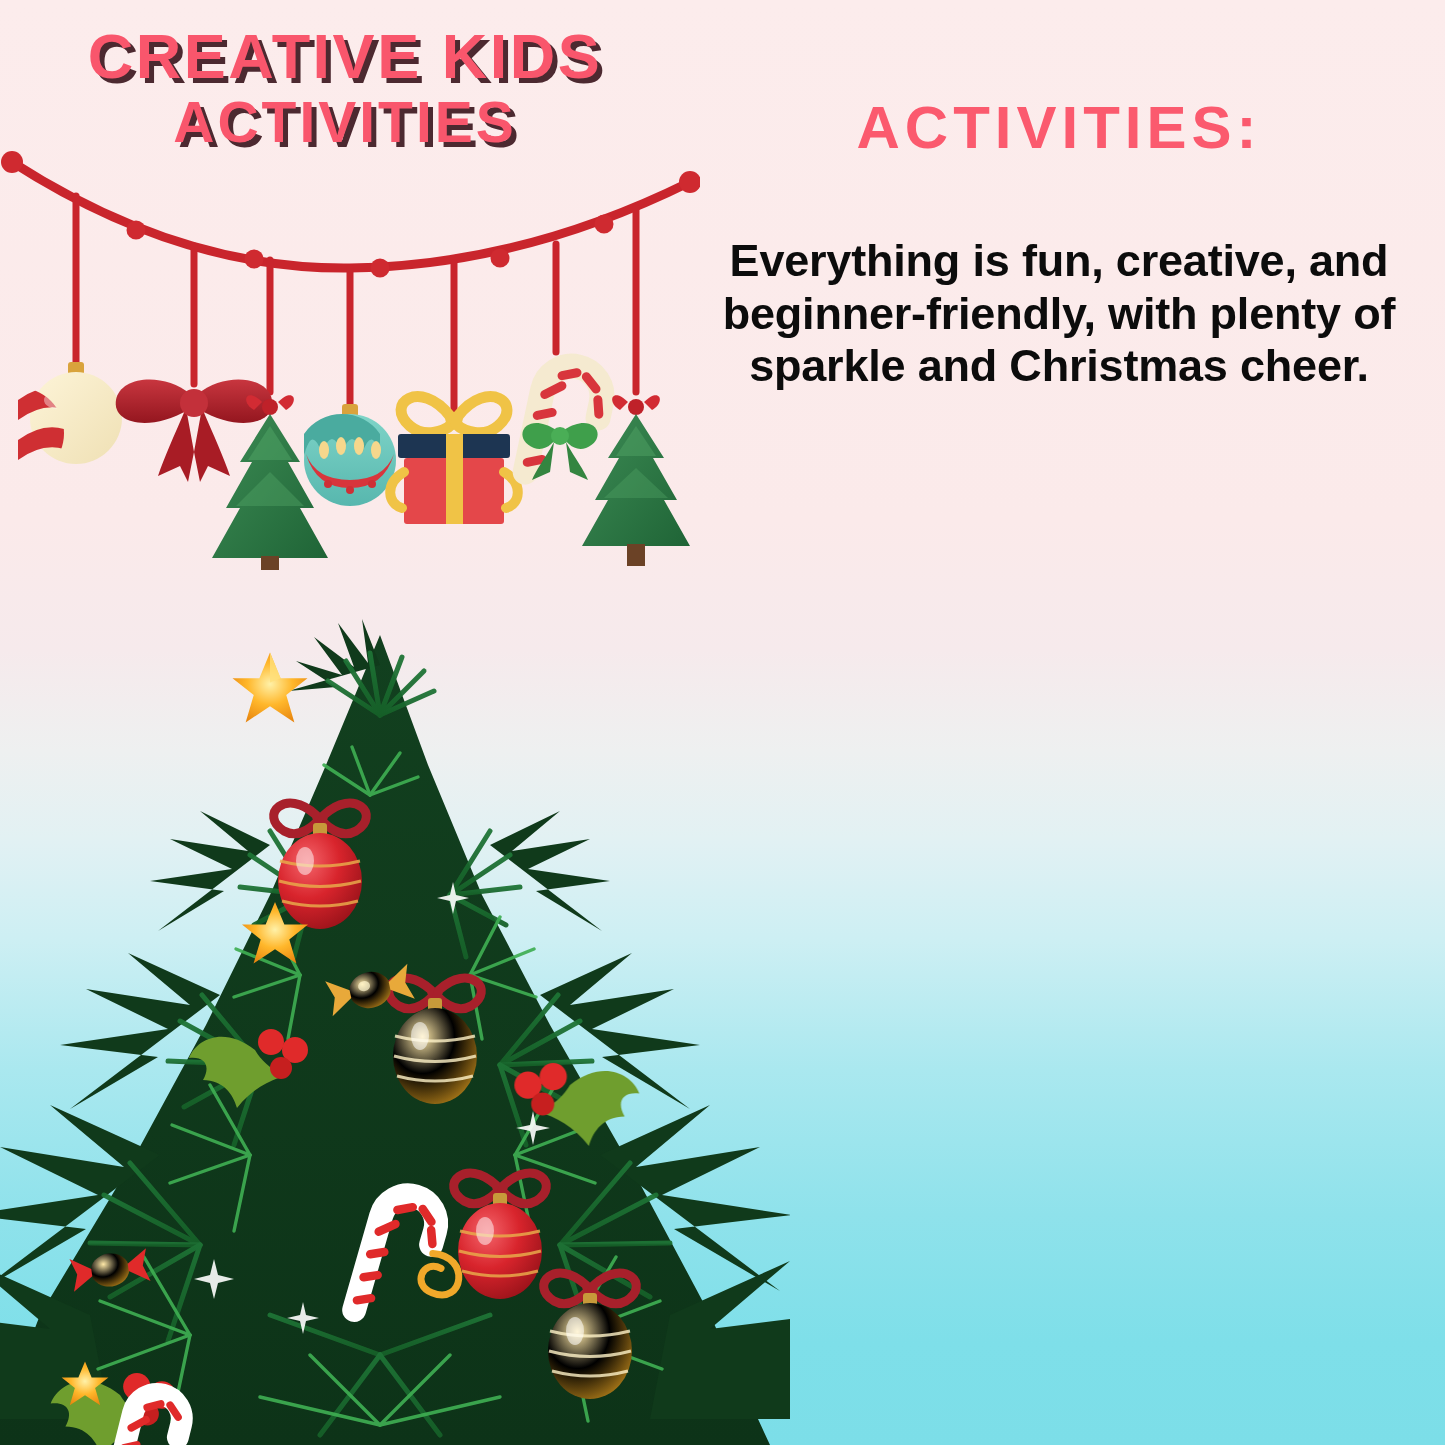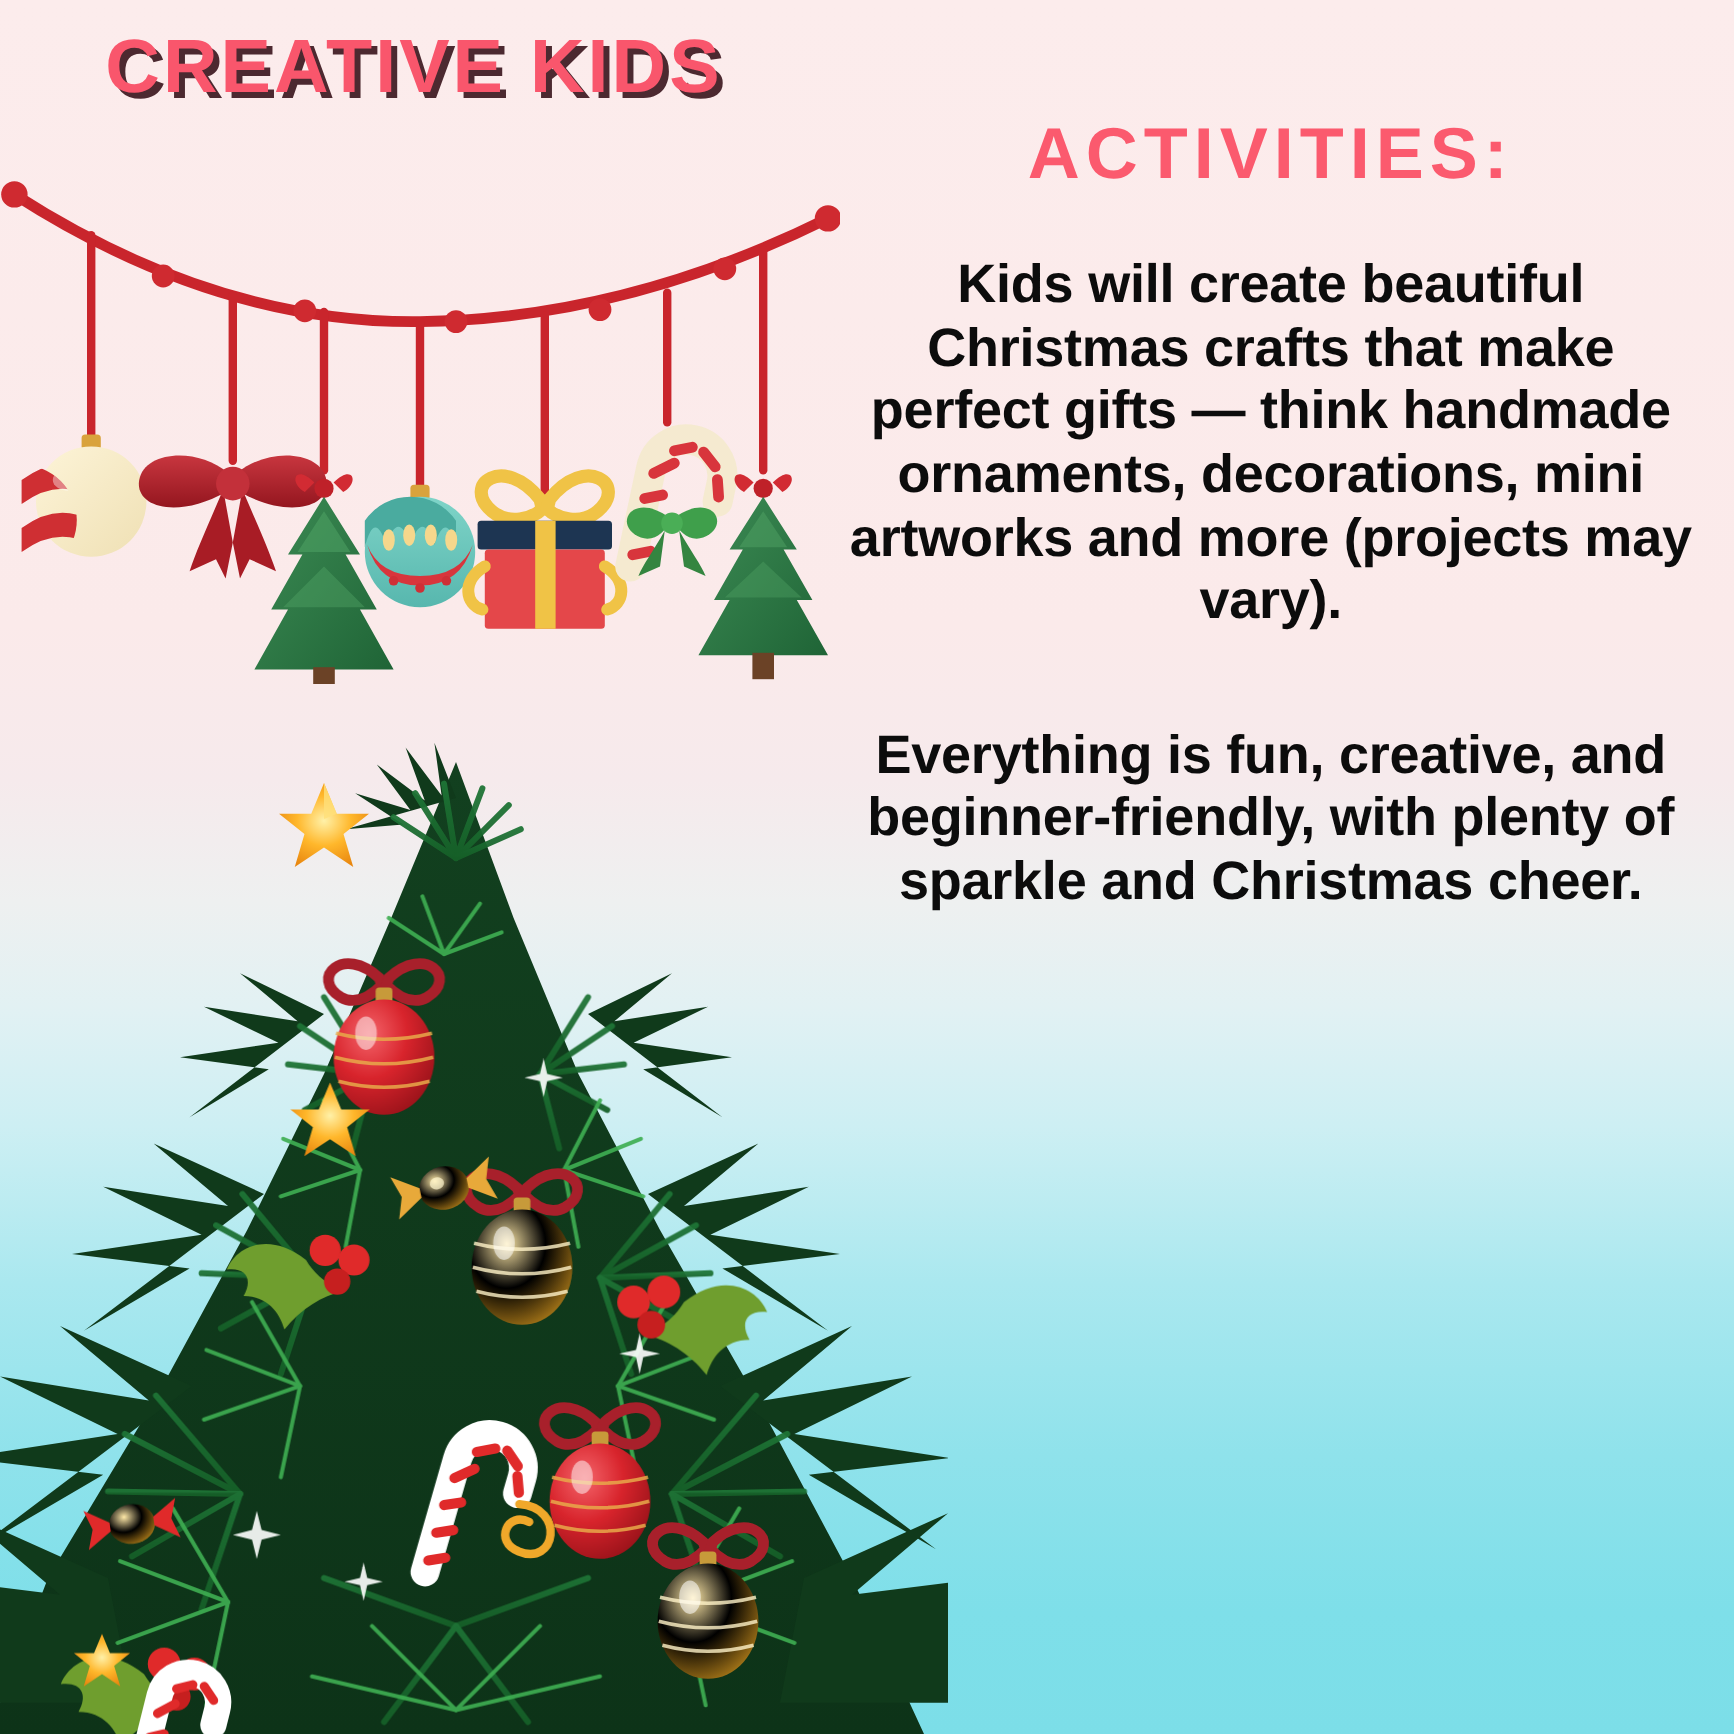--- a/index.html
+++ b/index.html
@@ -77,20 +77,21 @@
   #p3 { margin-top:76px; }
   #p4 { margin-top:52px; }
 </style>
 </head>
 <body>
 
 <div id="poster">
 
   <div id="title-block">
     <div class="title-line" id="title-line-1">CREATIVE KIDS</div>
+    <div class="title-line" id="title-line-2">ACTIVITIES</div>
   </div>
 
   <svg id="garland" viewBox="0 0 700 430">
     <defs>
       <linearGradient id="gRed" x1="0" y1="0" x2="0" y2="1">
         <stop offset="0" stop-color="#d8353a"></stop>
           <stop offset="1" stop-color="#b21f25"></stop>
       </linearGradient>
       <linearGradient id="gCream" x1="0" y1="0" x2="1" y2="1">
         <stop offset="0" stop-color="#fdf4d8"></stop>
@@ -554,17 +555,16 @@
     </g>
 
     <g transform="translate(225,1085) scale(0.9)">
       <path d="M-4,0 C-32,-30 -60,-6 -38,10 C-24,20 -10,8 -2,2 Z" fill="none" stroke="#b4242e" stroke-width="9"></path>
       <path d="M4,0 C32,-30 60,-6 38,10 C24,20 10,8 2,2 Z" fill="none" stroke="#b4242e" stroke-width="9"></path>
     </g>
   </svg>
 
   <div id="right-col">
     <div id="day-heading">ACTIVITIES:</div>
-    <p class="para" id="p2">Kids will create beautiful Christmas crafts that make perfect gifts — think handmade ornaments, decorations, mini artworks and more (projects may vary).</p>
     <p class="para" id="p3">Everything is fun, creative, and beginner-friendly, with plenty of sparkle and Christmas cheer.</p>
   </div>
 
 </div>
 
 </body></html>

